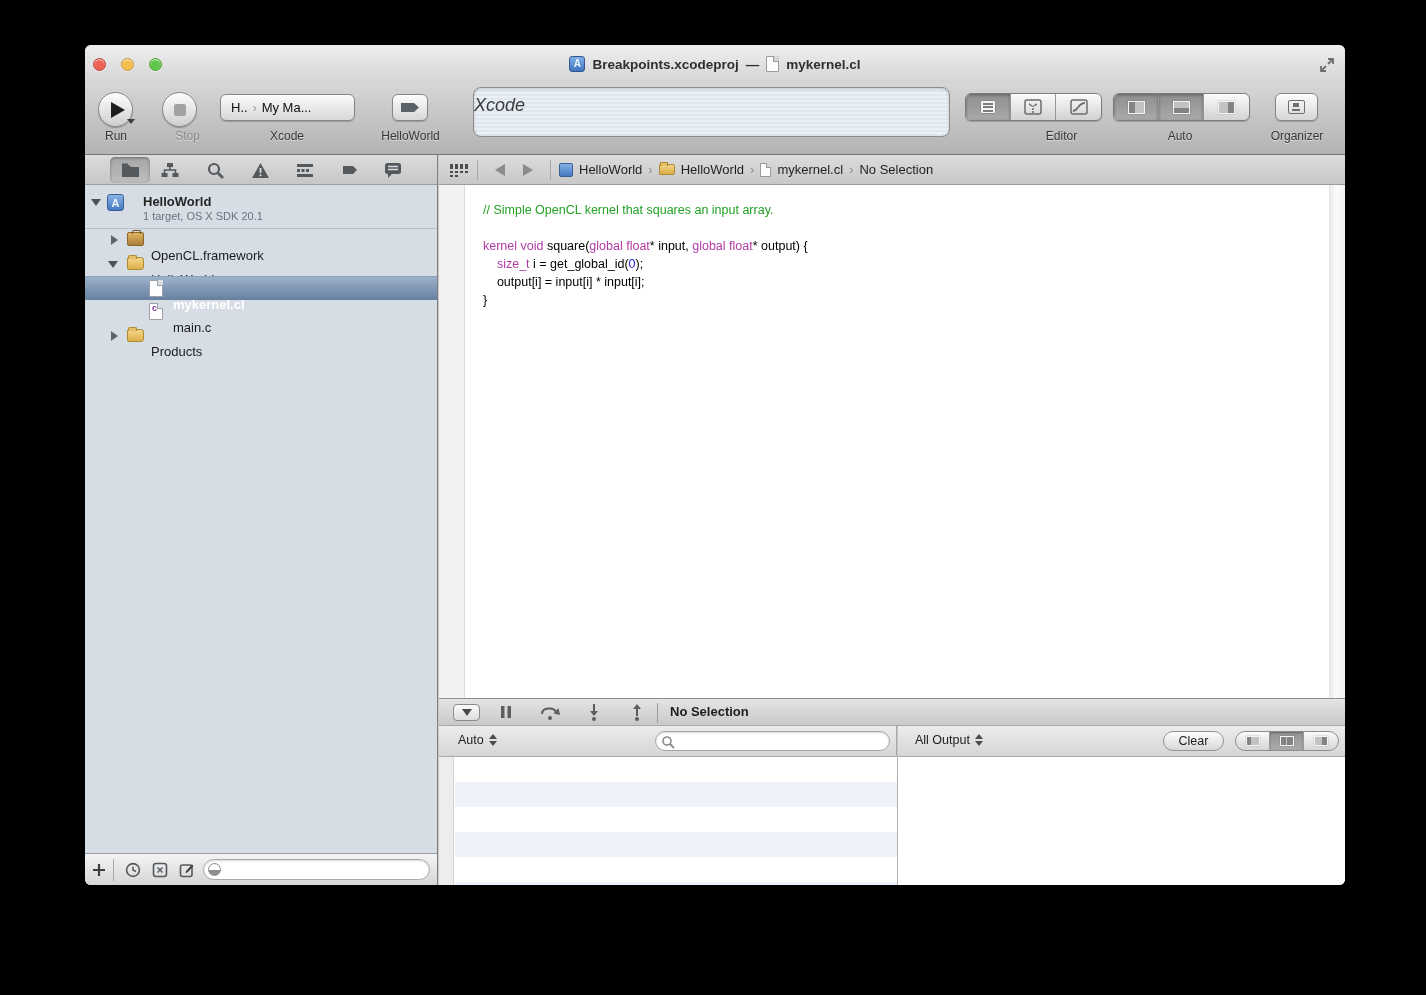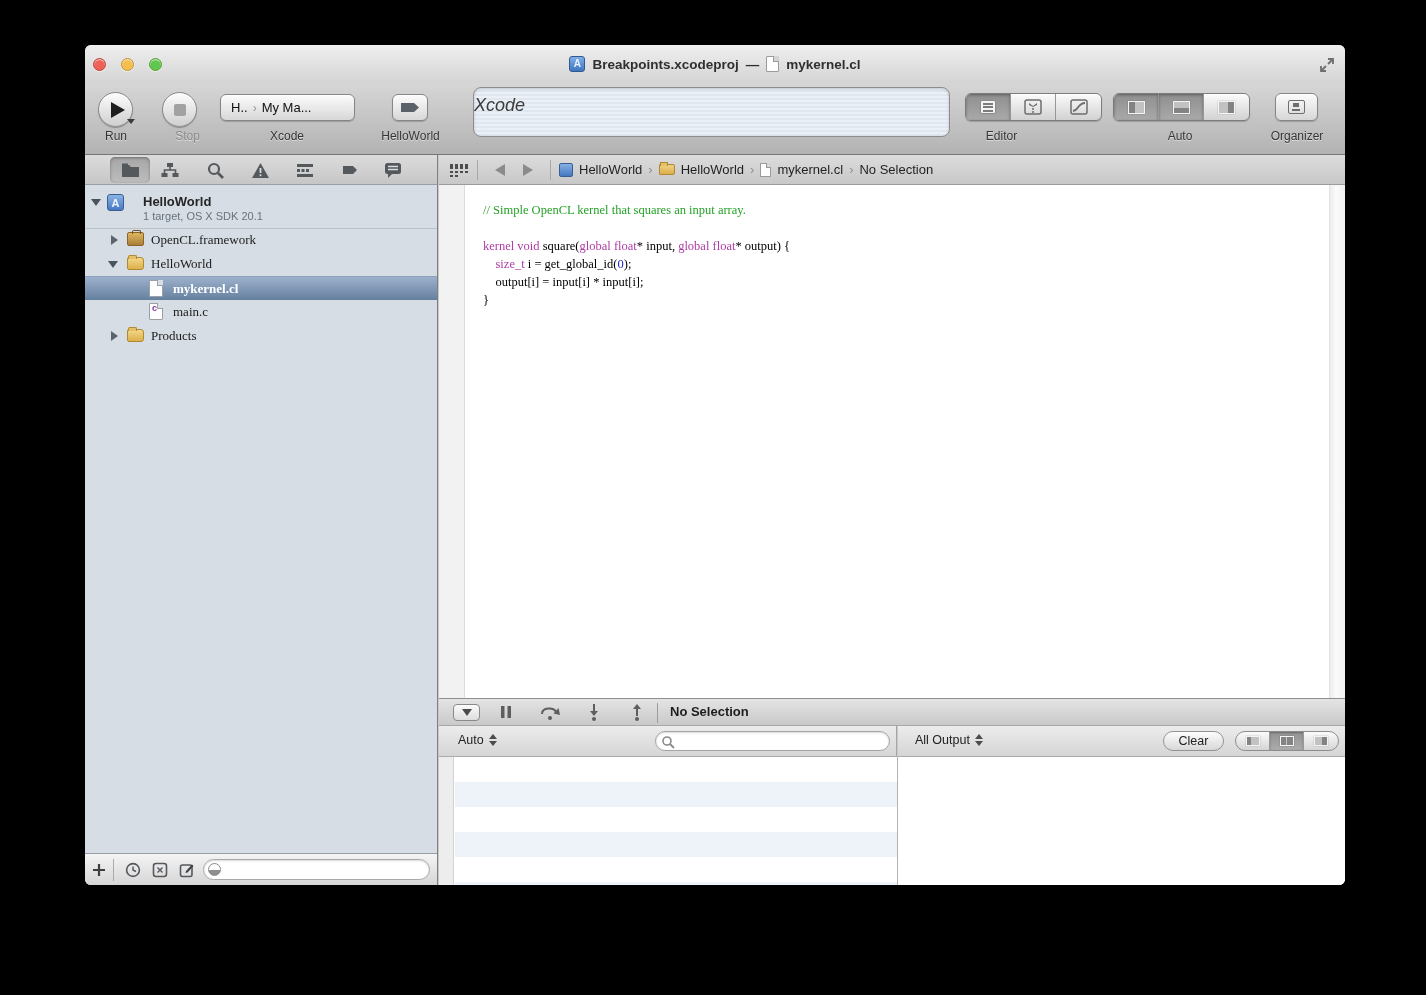--- a/index.html
+++ b/index.html
@@ -90,21 +90,21 @@
 
   .tree { position:absolute; left:0; top:30px; width:100%; bottom:32px; font-size:13px; color:#1c1c1c; }
   .disc { position:absolute; width:0; height:0; }
   .disc.down { border-top:7px solid #4b535c; border-left:5px solid transparent; border-right:5px solid transparent; }
   .disc.rt   { border-left:7px solid #5c646d; border-top:5px solid transparent; border-bottom:5px solid transparent; }
   .proj-row { position:absolute; left:0; top:4px; width:100%; height:39px; }
   .proj-title { position:absolute; left:58px; top:5px; font-weight:700; color:#252525; }
   .proj-sub { position:absolute; left:58px; top:21px; font-size:11px; color:#68737f; }
   .tree-sep { position:absolute; left:0; top:43px; width:100%; height:1px; background:#b9c1c9; }
   .trow { position:absolute; left:0; width:100%; height:24px; line-height:24px; }
-  .trow .lbl { position:absolute; top:0;font-family:Liberation Serif, serif; }
+  .trow .lbl { position:absolute; top:16px; }
   .trow.sel { background:linear-gradient(#9db1cc,#65809f); color:#fff; font-weight:700;
               border-top:1px solid #8aa0bd; }
   .fold-ico { position:absolute; top:5px; width:17px; height:13px; border-radius:2px 3px 3px 2px;
               background:linear-gradient(#f2d68a,#ddb04a); border:1px solid #b08a30; }
   .fold-ico::before { content:""; position:absolute; left:0; top:-3px; width:7px; height:3px;
                       background:#e6c067; border:1px solid #b08a30; border-bottom:none; border-radius:2px 2px 0 0; }
   .fw-ico { position:absolute; top:4px; width:17px; height:14px; border-radius:2px;
             background:linear-gradient(#e0b661,#a97e3a); border:1px solid #8a6527; }
   .fw-ico::before { content:""; position:absolute; left:4px; top:-3px; width:7px; height:3px;
                     border:1.5px solid #6f501e; border-bottom:none; border-radius:2px 2px 0 0; }
@@ -145,21 +145,21 @@
   .mini-folder::before { content:""; position:absolute; left:0; top:-3px; width:6px; height:3px;
                          background:#e6c067; border:1px solid #b08a30; border-bottom:none; }
   .mini-doc { width:11px; height:14px; background:#fdfdfd; border:1px solid #9a9a9a; position:relative; }
   .mini-doc::after { content:""; position:absolute; right:-1px; top:-1px; width:4px; height:4px;
                      background:#d4d4d4; border-left:1px solid #9a9a9a; border-bottom:1px solid #9a9a9a; }
 
   .codearea { position:absolute; left:0; top:30px; width:100%; height:513px; background:#fff; }
   .gutter { position:absolute; left:0; top:0; width:26px; height:100%; background:#f2f2f2; border-right:1px solid #dcdcdc; }
   .scrolltrack { position:absolute; right:0; top:0; width:16px; height:100%;
                  background:linear-gradient(90deg,#ececec,#fbfbfb 40%,#f1f1f1); border-left:1px solid #e2e2e2; }
-  .code { position:absolute; left:44px; top:16px; right:20px; font-family:Liberation Serif, serif;
+  .code { position:absolute; left:44px; top:16px; right:20px; font-family:Liberation Sans, sans-serif;
           font-size:12.5px; line-height:18px; white-space:pre; }
   .tok-comment { color:#23a125; }
   .tok-keyword { color:#b03ba5; }
   .tok-number  { color:#2222cf; }
   .tok-plain   { color:#000; }
 
   .debugbar { position:absolute; left:0; top:543px; width:100%; height:28px;
               background:linear-gradient(#e4e4e4,#c9c9c9); border-top:1px solid #8f8f8f;
               border-bottom:1px solid #a8a8a8; }
   .hide-debug { position:absolute; left:14px; top:5px; width:27px; height:17px; border-radius:4px;
@@ -293,21 +293,21 @@
           <div class="pane-ico right">
               <i class="shade"></i>
             </div>
         </div>
       </div>
 
       <div class="rect-btn org-btn" style="top:10px;height:28px">
         <div class="org-ico"></div>
       </div>
 
-      <span class="tb-label" style="left:894px;width:45px">Editor</span>
+      <span class="tb-label" style="left:954px;width:45px">Editor</span>
       <span class="tb-label" style="left:1075px;width:40px">Auto</span>
       <span class="tb-label" style="left:1178px;width:68px">Organizer</span>
     </div>
 
     <div class="main">
 
       <div class="navigator">
         <div class="navbar">
           <div class="navtab on" style="left:25px">
             <svg width="19" height="16" viewBox="0 0 19 16">

